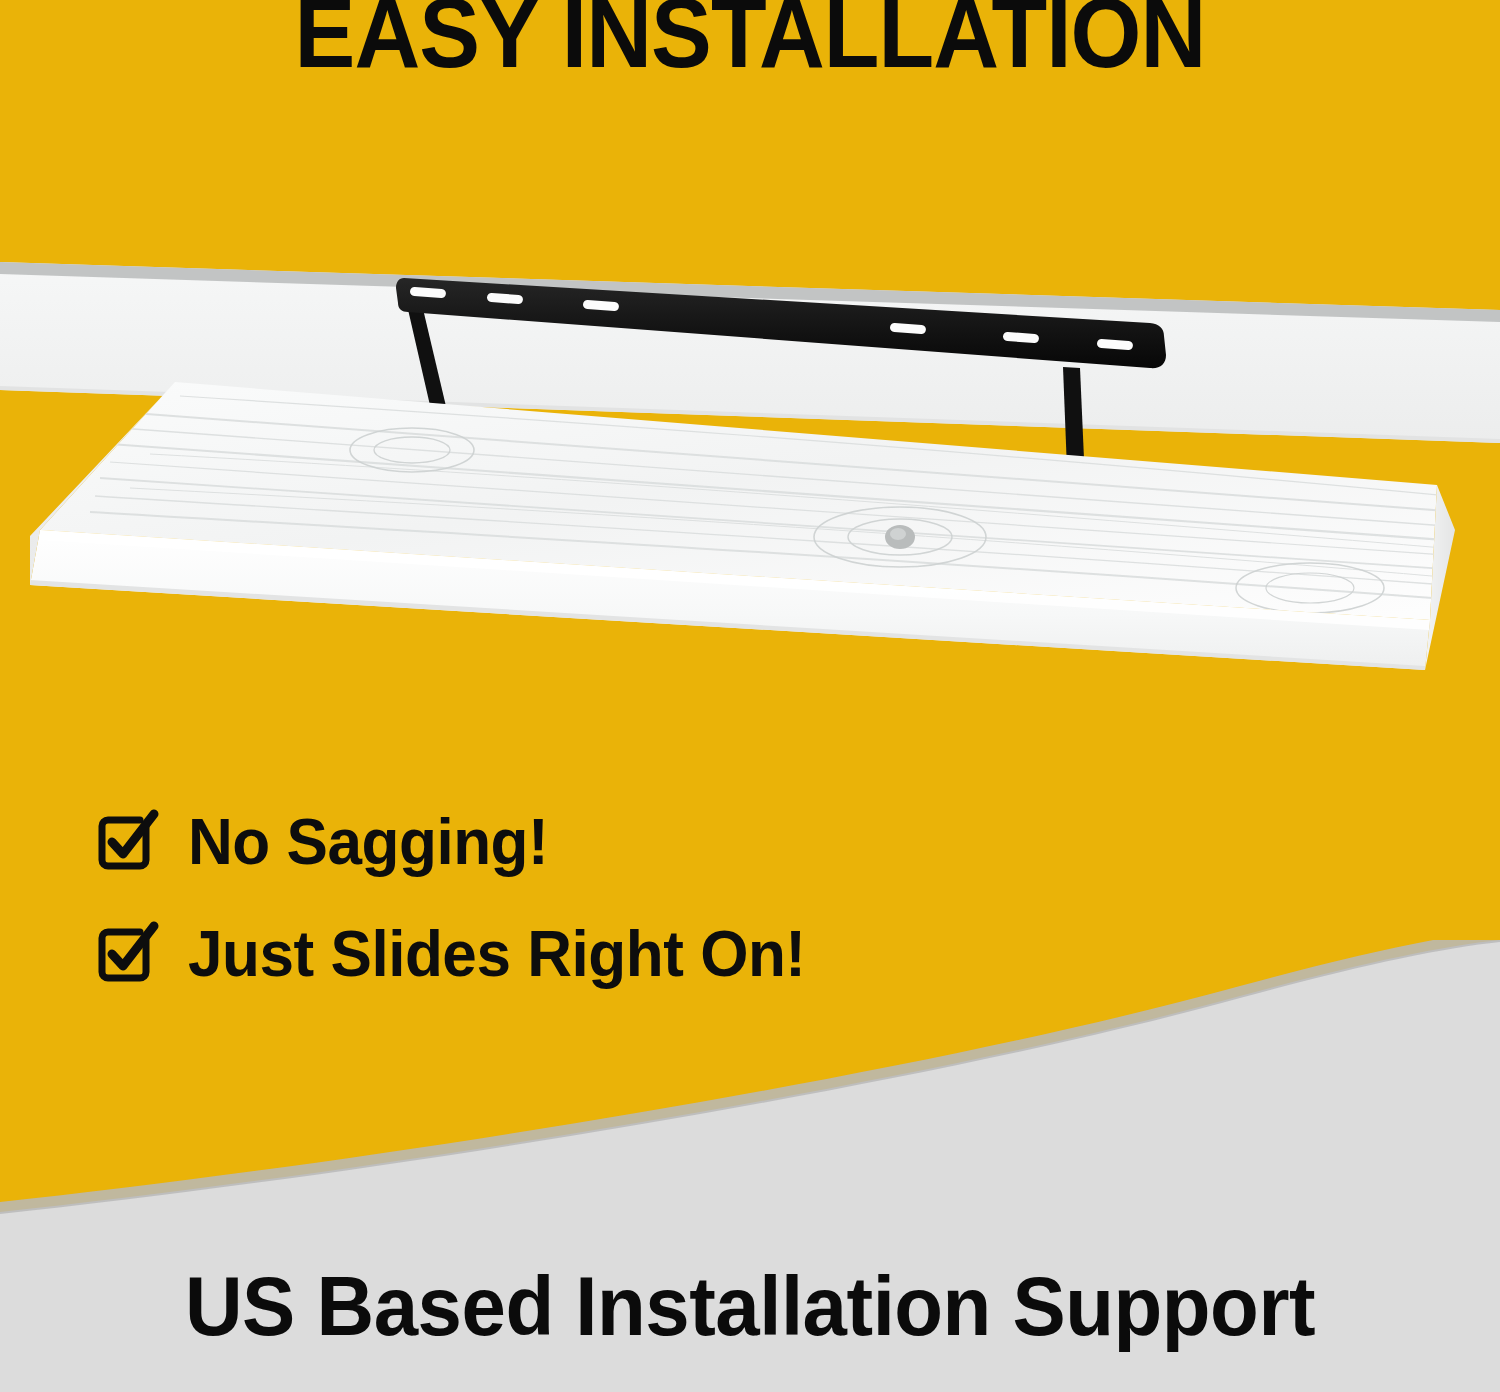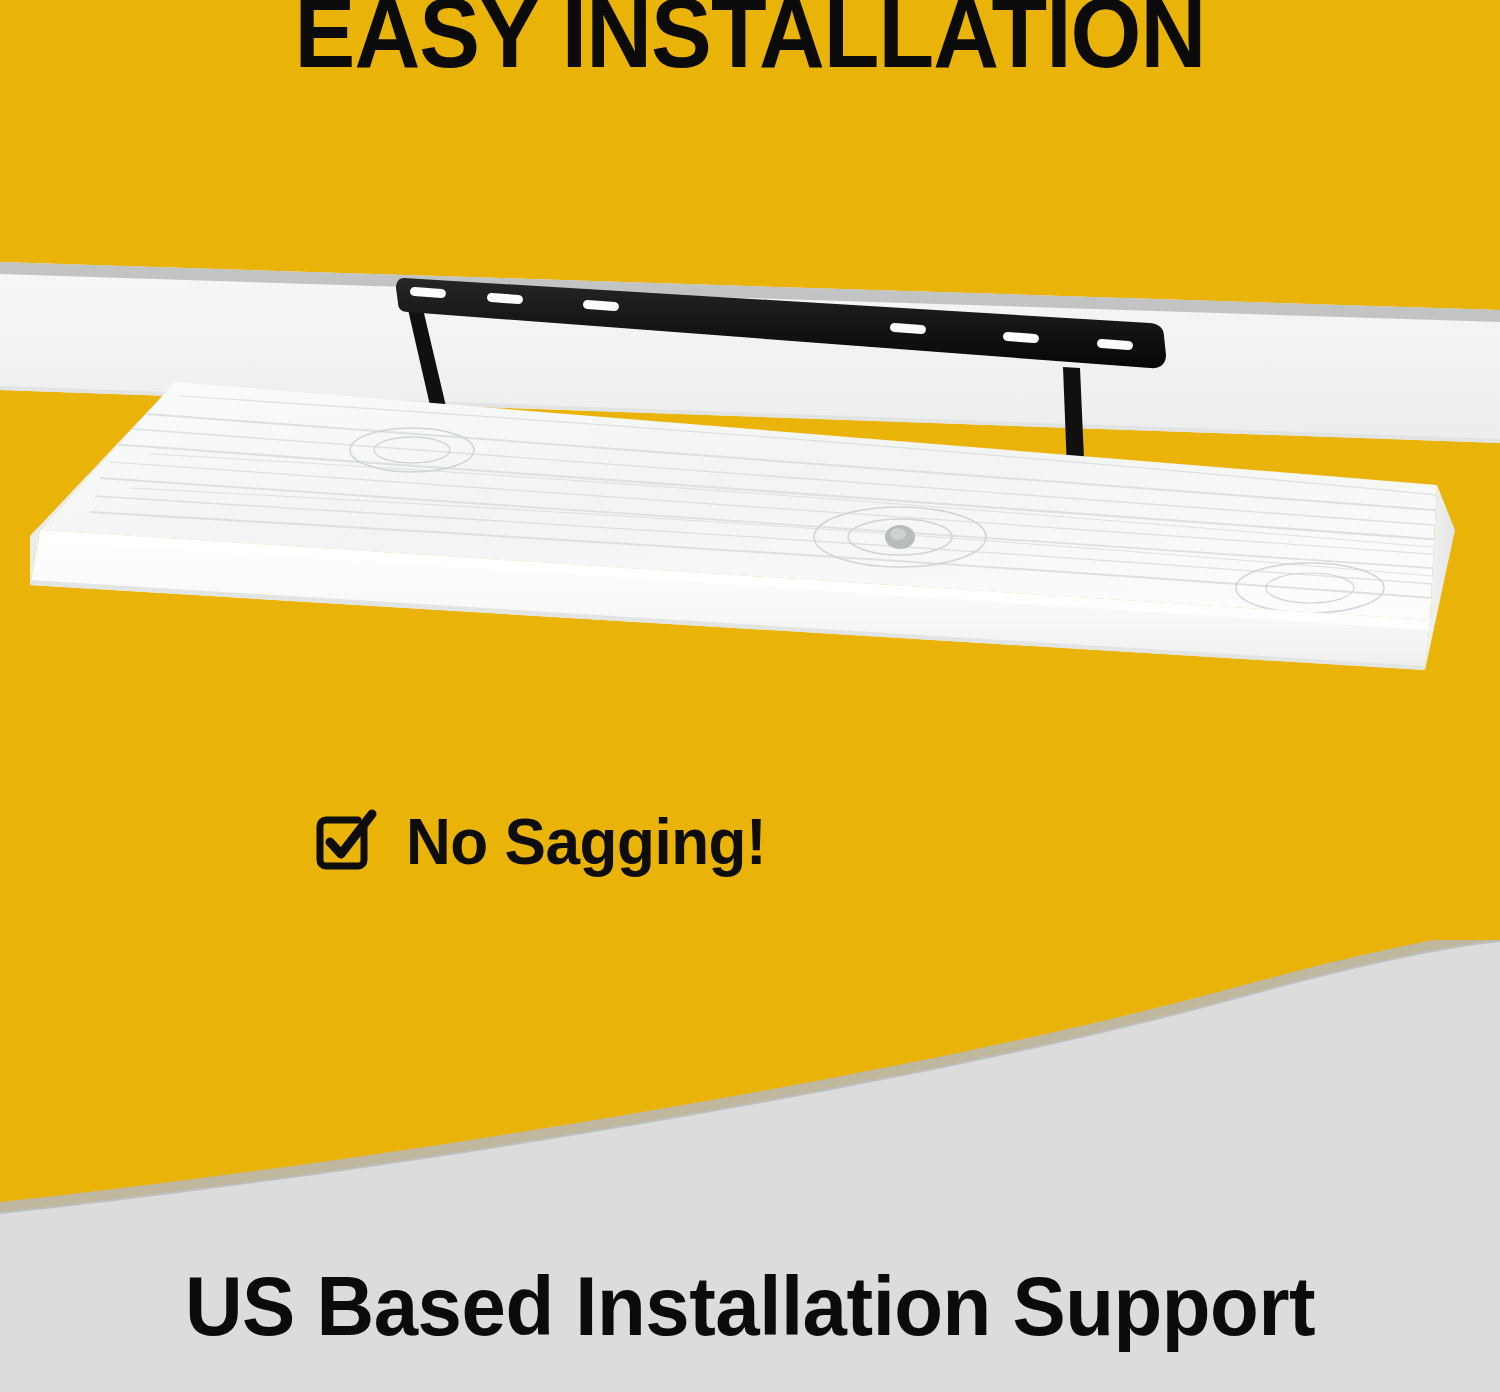--- a/index.html
+++ b/index.html
@@ -51,21 +51,20 @@
   #features {
     position: absolute;
     left: 96px;
     top: 786px;
     width: 900px;
   }
   .feature-row {
     display: flex;
     align-items: center;
     height: 112px;
-    justify-content: center;
   }
   .check-box {
     flex: 0 0 auto;
     width: 62px;
     height: 60px;
     margin-right: 30px;
   }
   .check-box svg { display: block; overflow: visible; }
   .feature-label {
     font-family: "Liberation Sans Narrow", "Liberation Sans", sans-serif;
@@ -225,20 +224,29 @@
       <span class="check-box">
         <svg width="62" height="60" viewBox="0 0 62 60" xmlns="http://www.w3.org/2000/svg">
           <path d="M50,14 L50,48 A6,6 0 0 1 44,54 L12,54 A6,6 0 0 1 6,48 L6,14 A6,6 0 0 1 12,8 L44,8" fill="none" stroke="#0d0d0d" stroke-width="7" stroke-linecap="round" stroke-linejoin="round"></path>
           <path d="M16,30 L27,42 L58,2" fill="none" stroke="#0d0d0d" stroke-width="9" stroke-linecap="round" stroke-linejoin="round"></path>
         </svg>
       </span>
       <span class="feature-label">No Sagging!</span>
     </div>
 
 
+    <div class="feature-row">
+      <span class="check-box">
+        <svg width="62" height="60" viewBox="0 0 62 60" xmlns="http://www.w3.org/2000/svg">
+          <path d="M50,14 L50,48 A6,6 0 0 1 44,54 L12,54 A6,6 0 0 1 6,48 L6,14 A6,6 0 0 1 12,8 L44,8" fill="none" stroke="#0d0d0d" stroke-width="7" stroke-linecap="round" stroke-linejoin="round"></path>
+          <path d="M16,30 L27,42 L58,2" fill="none" stroke="#0d0d0d" stroke-width="9" stroke-linecap="round" stroke-linejoin="round"></path>
+        </svg>
+      </span>
+      <span class="feature-label">Just Slides Right On!</span>
+    </div>
 
   </div>
 
   <div id="footer-band">
     <svg width="1500" height="452" viewBox="0 0 1500 452" xmlns="http://www.w3.org/2000/svg">
       <path d="M0,272 C340,236 900,150 1240,56 C1350,26 1440,6 1500,0 L1500,452 L0,452 Z" fill="#dcdcdc"></path>
       <path d="M0,262 C340,226 900,140 1240,46 C1350,16 1440,-4 1500,-10
                L1500,2 C1440,8 1350,28 1240,58 C900,152 340,238 0,274 Z" fill="#b9b9b9" opacity="0.85"></path>
     </svg>
   </div>

